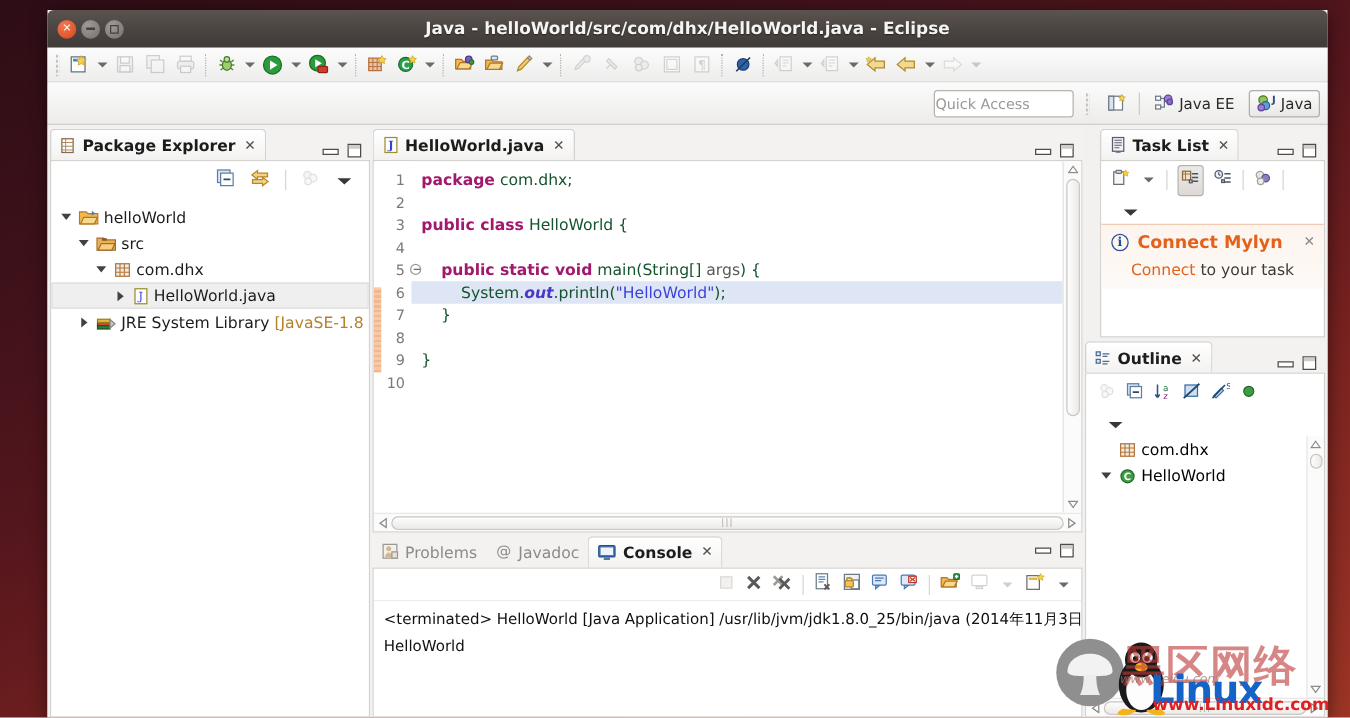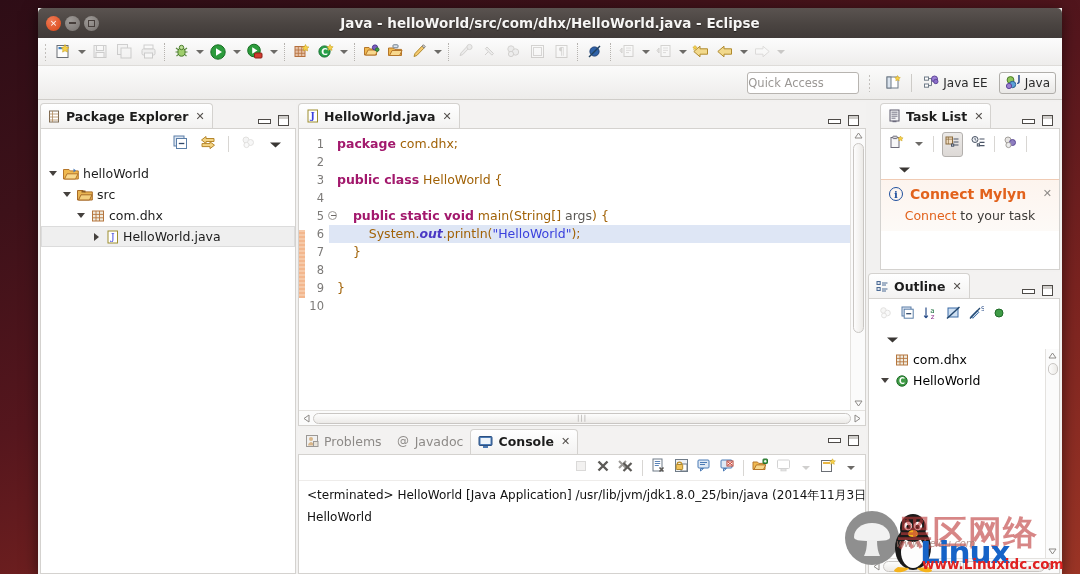--- a/index.html
+++ b/index.html
@@ -136,21 +136,21 @@
   .lnum { height:18px; line-height:18px; padding-right:5px; position:relative; }
   .fold { position:absolute; right:-8px; top:4px; width:9px; height:9px; border:1px solid #9b9895;
           border-radius:50%; background:#fff; }
   .fold::after { content:''; position:absolute; left:1.5px; top:3px; width:5px; height:1px; background:#6b6865; }
   #code { flex:1; padding-top:6px; font-size:12.5px; position:relative; min-width:0; overflow:hidden; }
   .cline { height:18px; line-height:18px; white-space:pre; padding-left:8px; }
   .cline.hl { background:#dee6f5; }
   .kw { color:#a2186c; font-weight:bold; }
   .str { color:#3b41dd; }
   .fld { color:#4a38c4; font-style:italic; font-weight:bold; }
-  .pln { color:#a16207; }
+  .pln { color:#14532d; }
   .par { color:#5c5a57; }
 
   .vscroll { width:15px; flex:0 0 15px; background:#fbfbfb; border-left:1px solid #e4e2df;
              display:flex; flex-direction:column; align-items:center; }
   .sb-arrow-u, .sb-arrow-d { width:13px;height:13px; display:flex;align-items:center;justify-content:center; }
   .sb-thumb { width:11px; background:linear-gradient(90deg,#fdfdfd,#eceae7); border:1px solid #c9c6c3; border-radius:6px; }
   .hscroll { height:15px; flex:0 0 15px; background:#fbfbfb; border-top:1px solid #e4e2df;
              display:flex; align-items:center; padding:0 1px; }
   .hsb-thumb { flex:1; height:11px; background:linear-gradient(180deg,#fdfdfd,#eceae7);
                border:1px solid #c9c6c3; border-radius:6px; display:flex; align-items:center; justify-content:center; }
@@ -538,20 +538,34 @@
               <span class="twist">
                 <span class="tri-right"></span>
               </span>
               <span style="display: inline-flex; align-items: center;">
                 <svg width="13" height="14" viewBox="0 0 13 14">
                   <rect x="2" y="1" width="9.5" height="12" fill="#fff" stroke="#9d8e2e"></rect>
                   <text x="6.7" y="10" font-size="9" fill="#3b41dd" text-anchor="middle" font-family="DejaVu Serif">J</text>
                 </svg>
               </span>
               <span class="tlabel">HelloWorld.java</span>
+            </div>
+            <div class="tnode" style="padding-left: 20px;">
+              <span class="twist">
+                <span class="tri-right"></span>
+              </span>
+              <span style="display: inline-flex; align-items: center;">
+                <svg width="16" height="14" viewBox="0 0 16 14">
+                  <rect x="1" y="7" width="10" height="2.6" fill="#d14b3c" stroke="#8d2a1e"></rect>
+                  <rect x="1" y="9.6" width="10" height="2.6" fill="#2f7f3a" stroke="#1b5423"></rect>
+                  <rect x="1" y="4.4" width="10" height="2.6" fill="#e0b842" stroke="#9b7c1e"></rect>
+                  <path d="M11 4.5l4 3.5-4 3.5z" fill="#c9c6c2" stroke="#8a8782"></path>
+                </svg>
+              </span>
+              <span class="tlabel">JRE System Library <span class="jre-ver">[JavaSE-1.8</span></span>
             </div>
           </div>
       </div>
     </div>
 
     <div id="editor-part">
 
       <div class="part" id="editor-area">
         <div class="part-tabs">
           <div class="ptab active">

